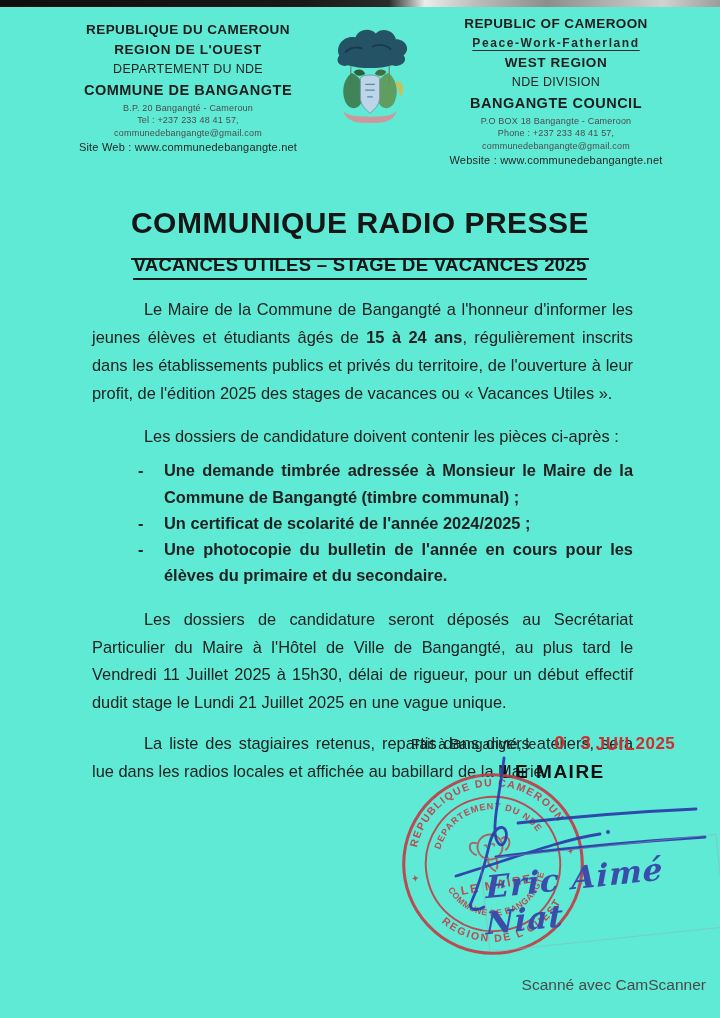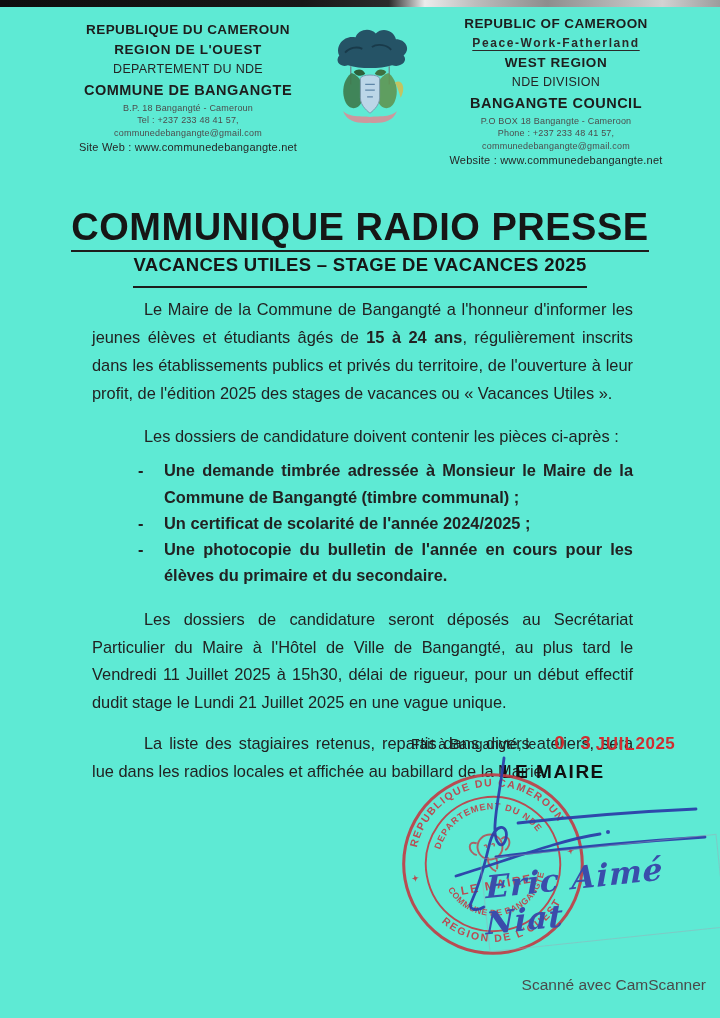--- a/index.html
+++ b/index.html
@@ -20,27 +20,27 @@
   .hdr-motto   { font-size:12px; font-weight:600; letter-spacing:1.6px; text-decoration:underline; text-underline-offset:3px; margin-bottom:5px; color:#2a2a2a; }
   .hdr-region  { font-size:13.5px; font-weight:700; letter-spacing:.6px; margin-bottom:4px; }
   .hdr-dept    { font-size:12.5px; font-weight:500; letter-spacing:.3px; margin-bottom:5px; color:#242424; }
   .hdr-commune { font-size:14.5px; font-weight:700; letter-spacing:.5px; margin-bottom:4px; }
   .hdr-small   { font-size:9px; color:#4c4c4c; letter-spacing:.2px; margin-bottom:2px; }
   .hdr-web     { font-size:11px; color:#262626; font-weight:500; margin-top:2px; letter-spacing:.2px; }
   .logo-box { position:absolute; top:26px; left:322px; width:96px; height:112px; }
   
   .title-wrap { position:absolute; top:206px; left:0; width:720px; text-align:center; }
   .doc-title {
-    display:inline-block; font-size:38px; font-weight:700; letter-spacing:.5px;
-    border-bottom:2.5px solid #1d1d1d; padding-bottom:1px; color:#161616;
+    display:inline-block; font-size:30px; font-weight:700; letter-spacing:.5px;
+    border-bottom:2.5px solid #1d1d1d; padding-bottom:18px; color:#161616;
   }
   .subtitle-wrap { position:absolute; top:254px; left:0; width:720px; text-align:center; }
   .doc-subtitle {
     display:inline-block; font-size:18.5px; font-weight:700; letter-spacing:.3px;
-    border-bottom:2px solid #1d1d1d; padding-bottom:10px; color:#161616;
+    border-bottom:2px solid #1d1d1d; padding-bottom:2px; color:#161616;
   }
   
   .body-flow { position:absolute; top:296px; left:92px; width:541px; font-size:16.4px; color:#222; }
   .para { text-align:justify; line-height:1.7; text-indent:52px; }
   .p1 { margin-bottom:15px; }
   .p2 { margin-bottom:7px; }
   .p3 { margin-bottom:13px; }
   .bullet-list { margin:0 0 17px 46px; }
   .bullet-item { display:flex; font-weight:700; line-height:1.6; }
   .bullet-dash { width:26px; flex:0 0 26px; }
@@ -70,21 +70,21 @@
 <body>
 
 <div class="page">
   <div class="scan-edge-top"></div>
 
   <div class="hdr-col hdr-left">
     <div class="hdr-country">REPUBLIQUE DU CAMEROUN</div>
     <div class="hdr-region">REGION DE L'OUEST</div>
     <div class="hdr-dept">DEPARTEMENT DU NDE</div>
     <div class="hdr-commune">COMMUNE DE BANGANGTE</div>
-    <div class="hdr-small">B.P. 18 Bangangté - Cameroun</div>
+    <div class="hdr-small">B.P. 20 Bangangté - Cameroun</div>
     <div class="hdr-small">Tel : +237 233 48 41 57,</div>
     <div class="hdr-small">communedebangangte@gmail.com</div>
     <div class="hdr-web">Site Web : www.communedebangangte.net</div>
   </div>
 
   <div class="logo-box">
     <svg viewBox="0 0 100 115" width="96" height="112">
       <path d="M18,30 C13,19 24,8 35,11 C37,3 50,0 56,7 C63,0 75,4 77,13 C87,13 93,23 85,30 C90,36 82,43 73,40 C60,44 40,44 27,40 C19,43 13,36 18,30 Z" fill="#21455c" opacity="0.92"></path>
       <path d="M24,27 C28,22 36,20 42,23 M52,21 C58,17 68,19 72,24" stroke="#14303f" stroke-width="2" fill="none" opacity="0.7"></path>
       <line x1="30" y1="41" x2="30" y2="60" stroke="#6d7a80" stroke-width="1.2"></line>

